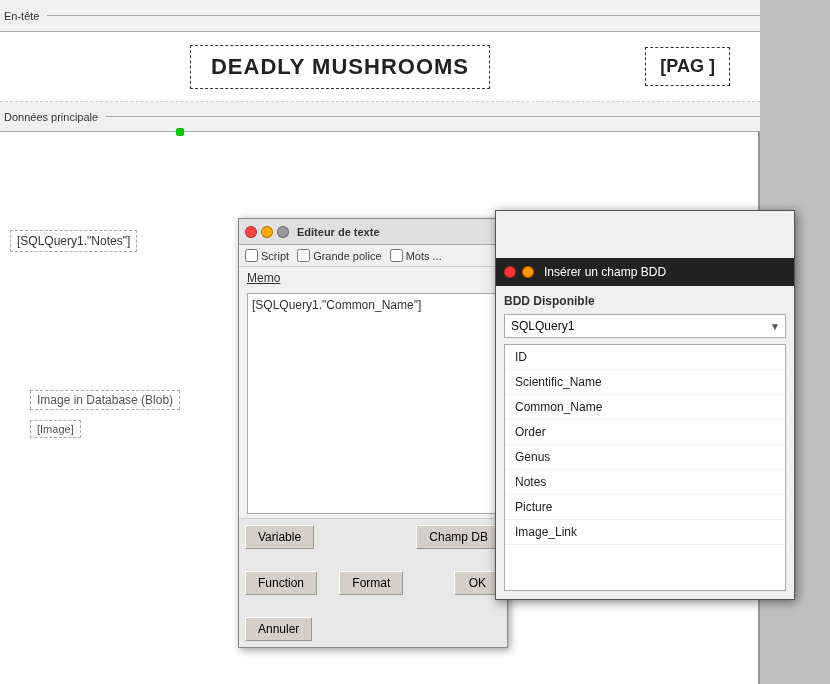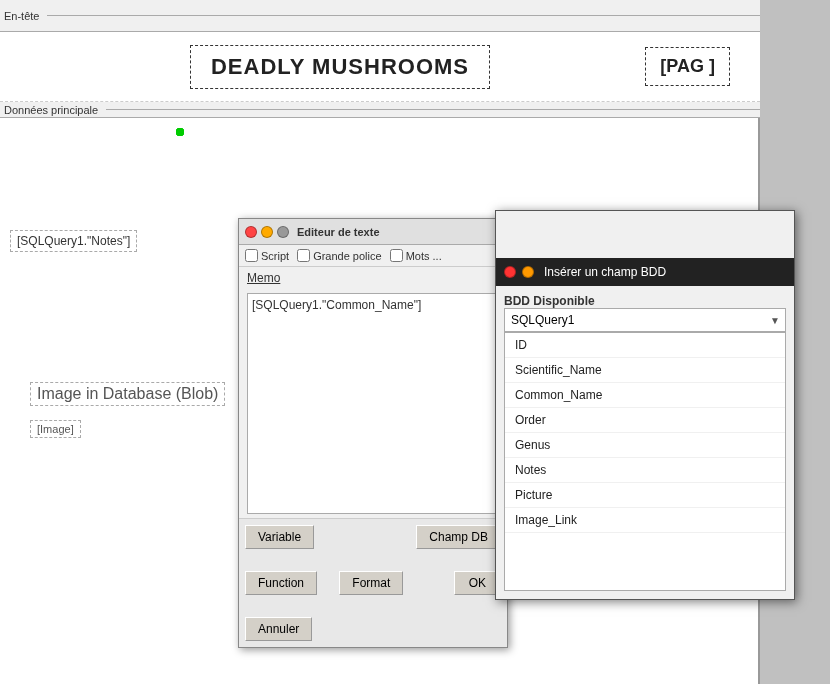--- a/index.html
+++ b/index.html
@@ -85,21 +85,21 @@
       color: #222;
       position: absolute;
       right: 30px;
     }
 
     
     .section-data {
       position: absolute;
       top: 102px; left: 0;
       width: 760px;
-      height: 16px;
+      height: 30px;
       background: #f0f0f0;
       border-bottom: 1px solid #aaa;
       display: flex;
       align-items: center;
     }
 
     
     .common-name-field {
       position: absolute;
       top: 135px;
@@ -124,24 +124,24 @@
       top: 230px; left: 10px;
       font-size: 12px;
       color: #333;
       border: 1px dashed #aaa;
       padding: 3px 6px;
     }
 
     
     .image-blob-label {
       position: absolute;
-      top: 382px; left: 30px;
+      top: 390px; left: 30px;
       border: 1px dashed #aaa;
       padding: 2px 6px;
-      font-size: 16px;
+      font-size: 12px;
       color: #555;
     }
     .image-field {
       position: absolute;
       top: 420px; left: 30px;
       border: 1px dashed #aaa;
       padding: 2px 6px;
       font-size: 11px;
       color: #555;
     }
@@ -284,20 +284,21 @@
     .bdd-title-text {
       font-size: 12px;
       color: #fff;
       margin-left: 4px;
     }
     .bdd-content {
       padding: 8px;
       flex: 1;
       display: flex;
       flex-direction: column;
+      gap: 6px;
     }
     .bdd-label {
       font-size: 12px;
       color: #333;
       font-weight: bold;
     }
     .bdd-select {
       width: 100%;
       padding: 4px 6px;
       font-size: 12px;

